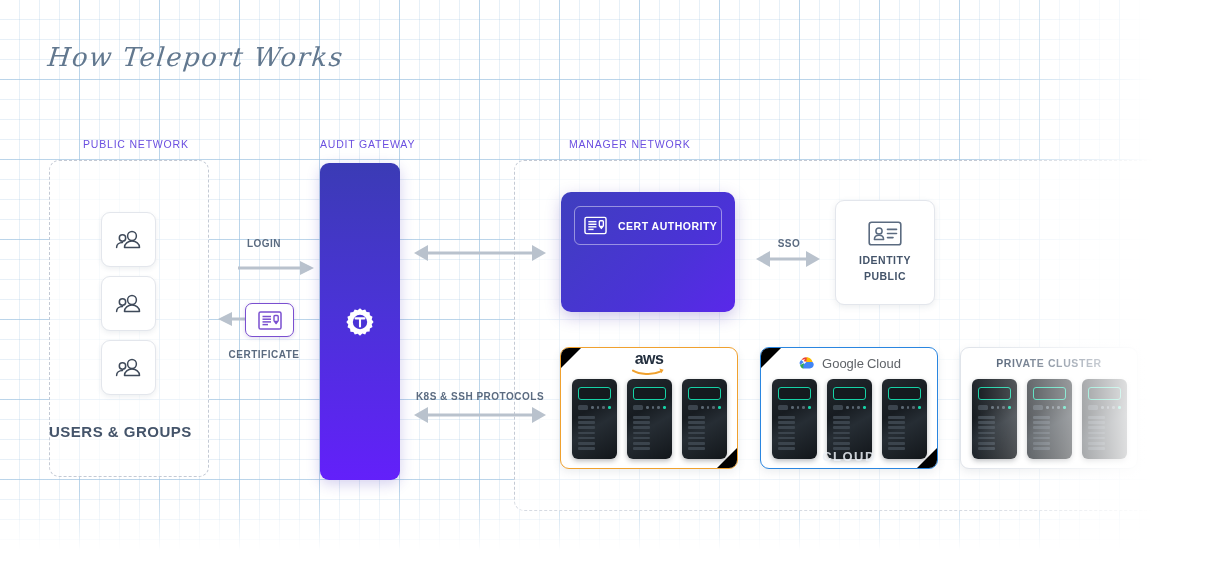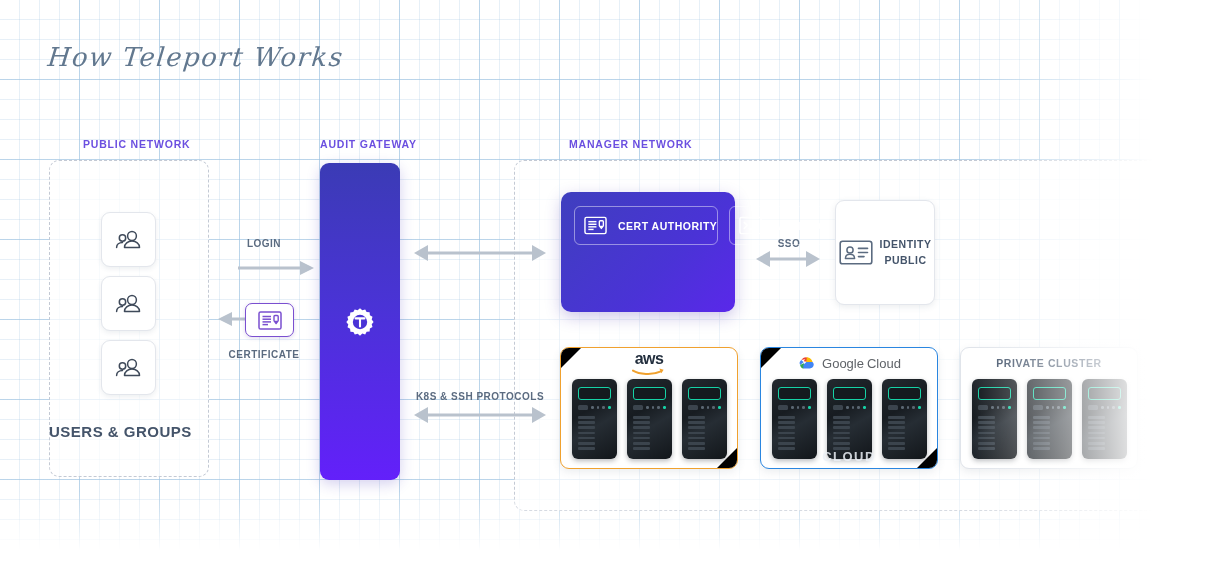--- a/index.html
+++ b/index.html
@@ -39,21 +39,21 @@
     font-size:26px;
     letter-spacing:1.5px;
     color:#62788f;
     white-space:nowrap;
     transform:skewX(-6deg);
   }
 
   
   .zone-label{
     position:absolute;
-    font-size:10.5px;font-weight:700;letter-spacing:0.8px;
+    font-size:10.5px;font-weight:400;letter-spacing:0.8px;
     color:#6b4fe0;
     white-space:nowrap;
   }
   #lbl-public{left:83px;top:138px;}
   #lbl-gateway{left:320px;top:138px;}
   #lbl-private{left:569px;top:138px;}
 
   
   .zone-box{
     position:absolute;
@@ -115,40 +115,40 @@
     display:flex;align-items:center;justify-content:center;
   }
 
   
   #auth-card{
     position:absolute;left:561px;top:192px;width:174px;height:120px;
     border-radius:10px;
     background:linear-gradient(135deg,#3f3fbe 0%,#4a33d6 60%,#5a28ea 100%);
     box-shadow:0 5px 16px rgba(60,40,170,0.26);
     padding:14px 13px;box-sizing:border-box;
-    display:flex;flex-direction:row;gap:11px;
+    display:flex;flex-direction:column;gap:11px;
   }
   .auth-row{
     height:37px;
     border:1px solid rgba(255,255,255,0.45);
     border-radius:6px;
     display:flex;align-items:center;
     padding-left:9px;gap:11px;
   }
   .auth-row-label{
     font-size:10.5px;font-weight:700;letter-spacing:0.5px;color:#ffffff;
     white-space:nowrap;
   }
 
   
   #idm-card{
     position:absolute;left:835px;top:200px;width:98px;height:103px;
     background:#ffffff;border:1px solid #e3e6ec;border-radius:9px;
     box-shadow:0 2px 6px rgba(60,75,100,0.10);
-    display:flex;flex-direction:row;align-items:center;justify-content:center;
+    display:flex;flex-direction:column;align-items:center;justify-content:center;
     gap:7px;
   }
   #idm-label{
     font-size:10.5px;font-weight:700;letter-spacing:0.5px;color:#44546a;
     text-align:center;line-height:1.45;
   }
 
   
   .cluster{
     position:absolute;width:176px;height:120px;
@@ -304,28 +304,20 @@
       <svg width="23" height="19" viewBox="0 0 24 19">
         <rect x="1" y="1" width="22" height="17" rx="1.6" fill="none" stroke="#ffffff" stroke-width="1.5"></rect>
         <line x1="4.5" y1="5.5" x2="13" y2="5.5" stroke="#ffffff" stroke-width="1.5"></line>
         <line x1="4.5" y1="8.2" x2="13" y2="8.2" stroke="#ffffff" stroke-width="1.5"></line>
         <line x1="4.5" y1="10.9" x2="13" y2="10.9" stroke="#ffffff" stroke-width="1.5"></line>
         <line x1="4.5" y1="13.6" x2="10" y2="13.6" stroke="#ffffff" stroke-width="1.5"></line>
         <rect x="16" y="4.5" width="4.2" height="6" rx="1" fill="none" stroke="#ffffff" stroke-width="1.4"></rect>
         <path d="M16.7 10.6l1.4 2 1.4-2" fill="none" stroke="#ffffff" stroke-width="1.4" stroke-linejoin="round"></path>
       </svg>
       <span class="auth-row-label">CERT AUTHORITY</span>
-    </div>
-    <div class="auth-row">
-      <svg width="23" height="19" viewBox="0 0 24 19">
-        <rect x="1" y="1" width="22" height="17" rx="1.6" fill="none" stroke="#ffffff" stroke-width="1.5"></rect>
-        <path d="M5.5 6.2l3.2 3.2-3.2 3.2" fill="none" stroke="#ffffff" stroke-width="1.6" stroke-linecap="round" stroke-linejoin="round"></path>
-        <line x1="10.5" y1="12.8" x2="15.5" y2="12.8" stroke="#ffffff" stroke-width="1.6" stroke-linecap="round"></line>
-      </svg>
-      <span class="auth-row-label">AUDIT LOG</span>
     </div>
   </div>
 
   <div id="idm-card">
     <svg width="34" height="25" viewBox="0 0 34 25">
       <rect x="1.2" y="1.2" width="31.6" height="22.6" rx="2.4" fill="none" stroke="#5b6b80" stroke-width="1.6"></rect>
       <circle cx="11" cy="10" r="3.1" fill="none" stroke="#5b6b80" stroke-width="1.5"></circle>
       <path d="M6.4 18.4c0-2.7 2-4.2 4.6-4.2s4.6 1.5 4.6 4.2z" fill="none" stroke="#5b6b80" stroke-width="1.5" stroke-linejoin="round"></path>
       <line x1="19.5" y1="8.4" x2="28.5" y2="8.4" stroke="#5b6b80" stroke-width="1.6" stroke-linecap="round"></line>
       <line x1="19.5" y1="12.5" x2="28.5" y2="12.5" stroke="#5b6b80" stroke-width="1.6" stroke-linecap="round"></line>

